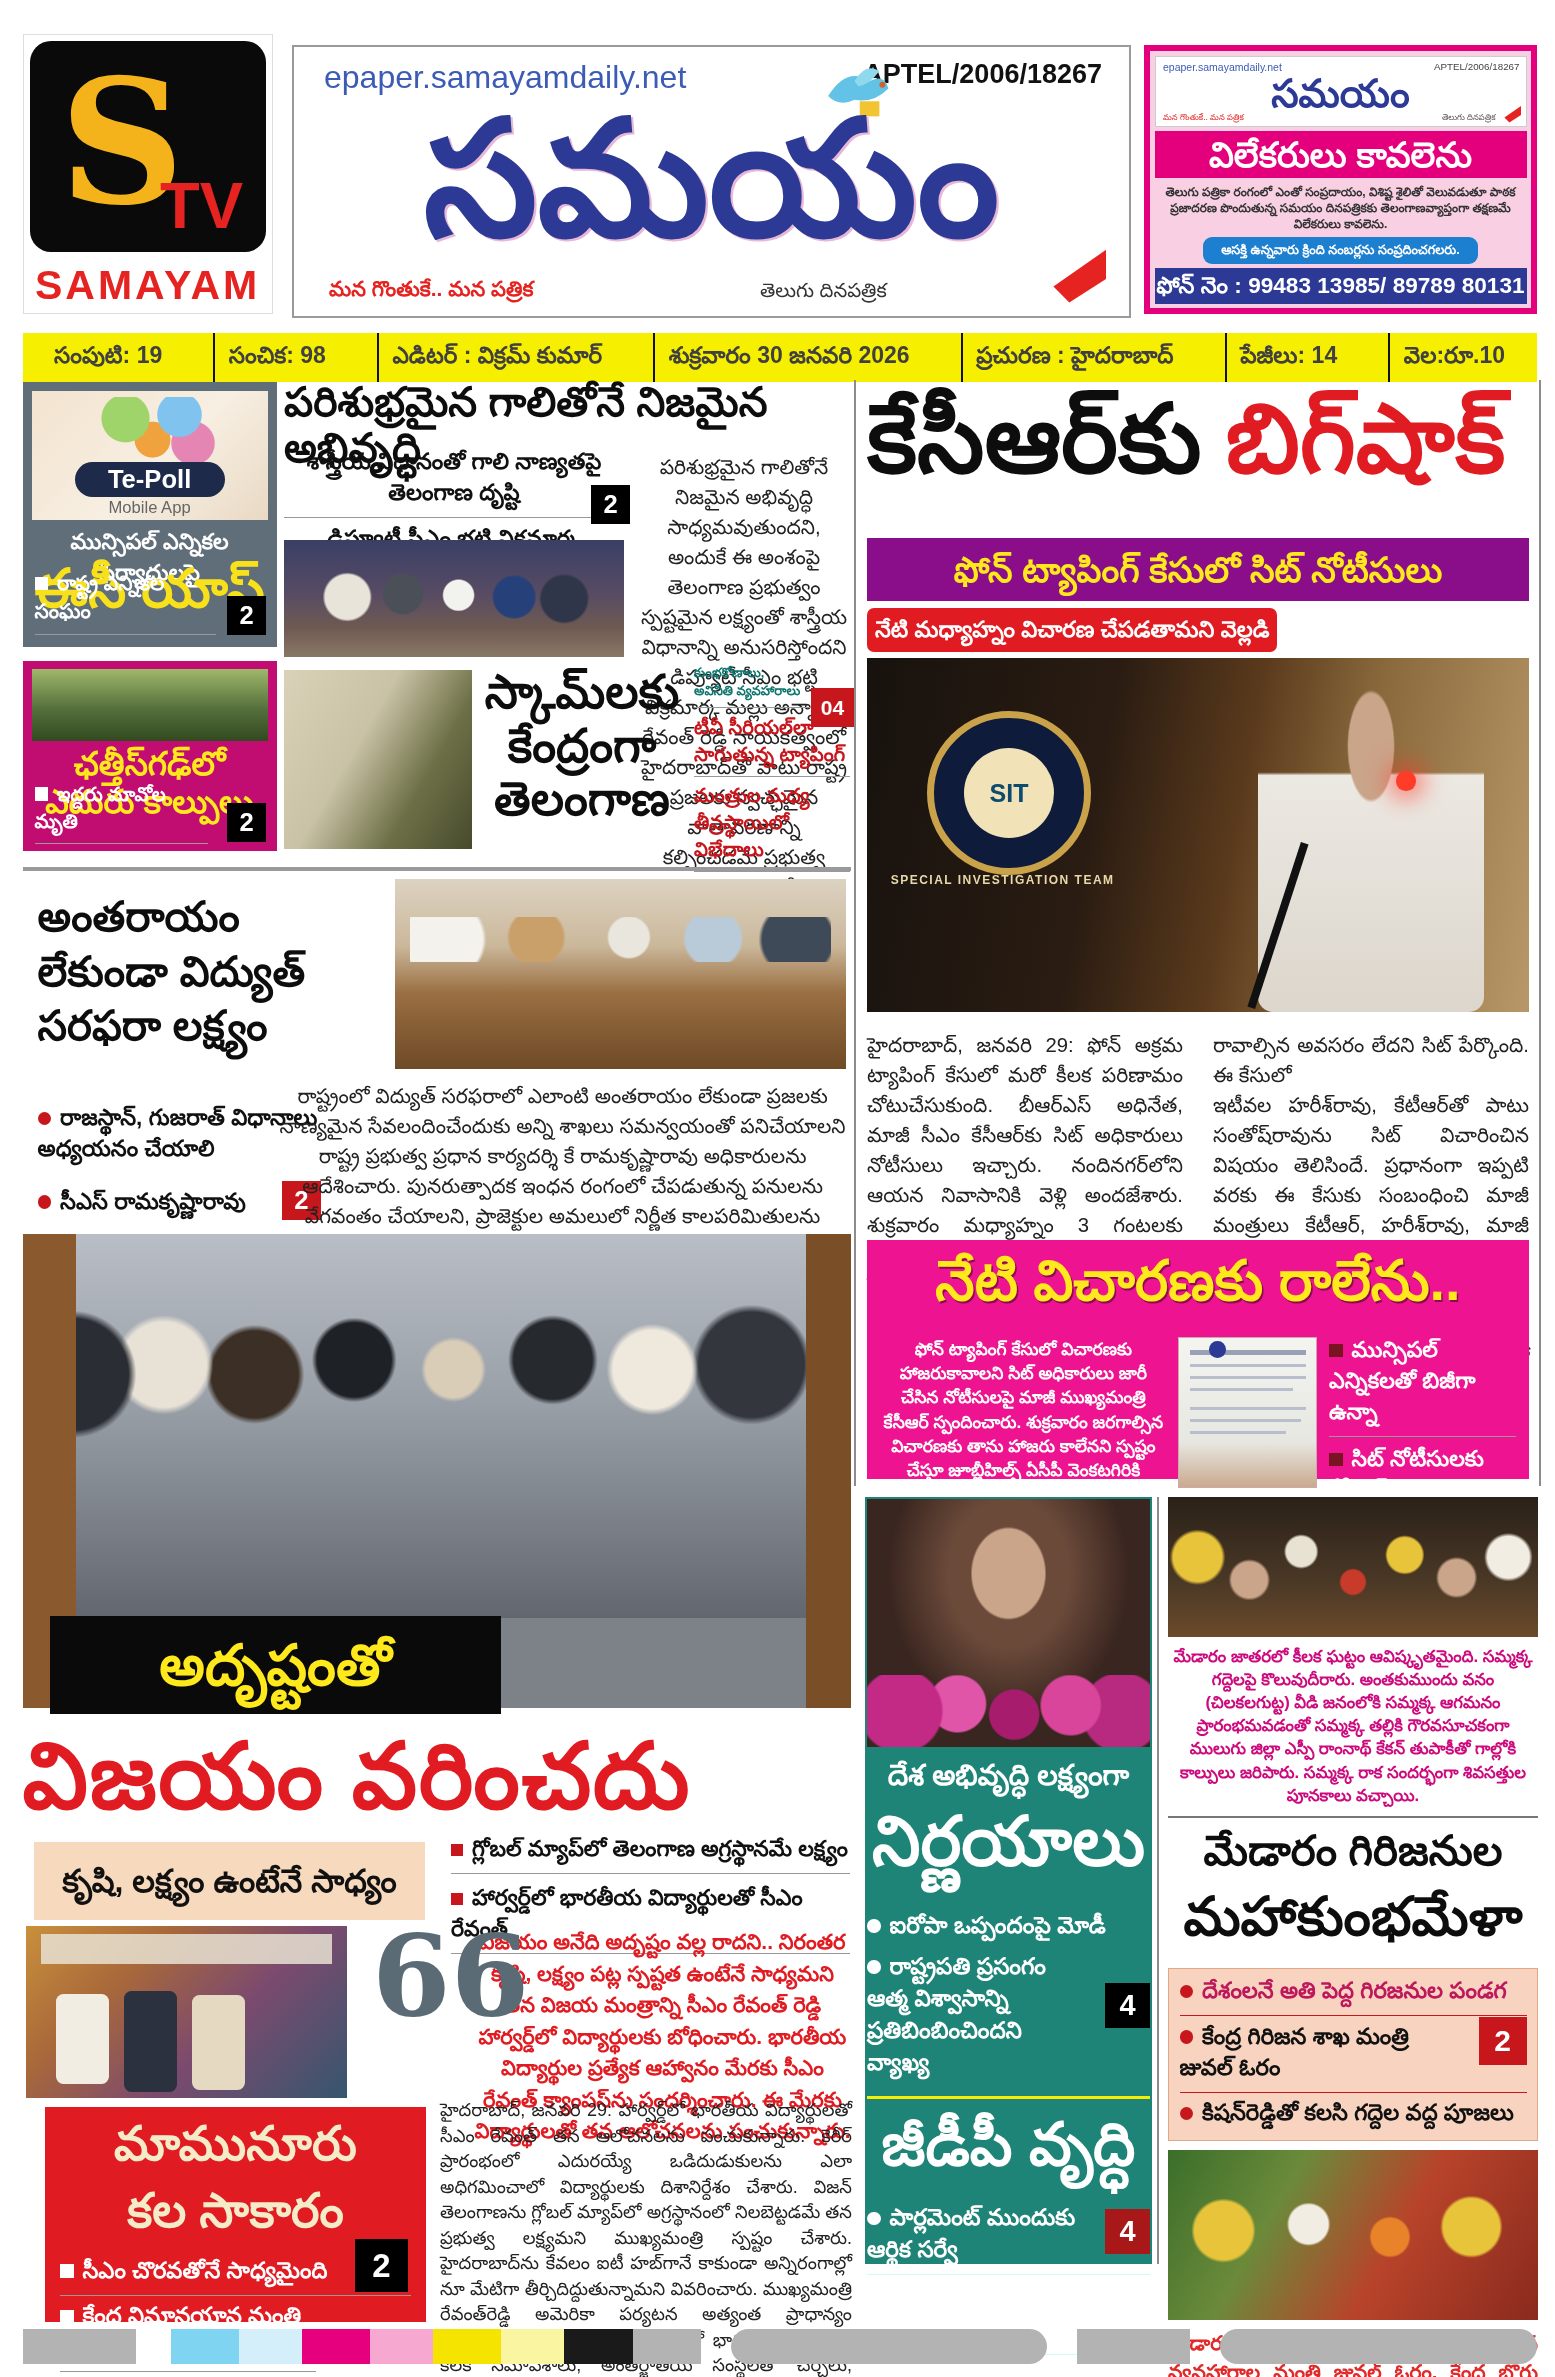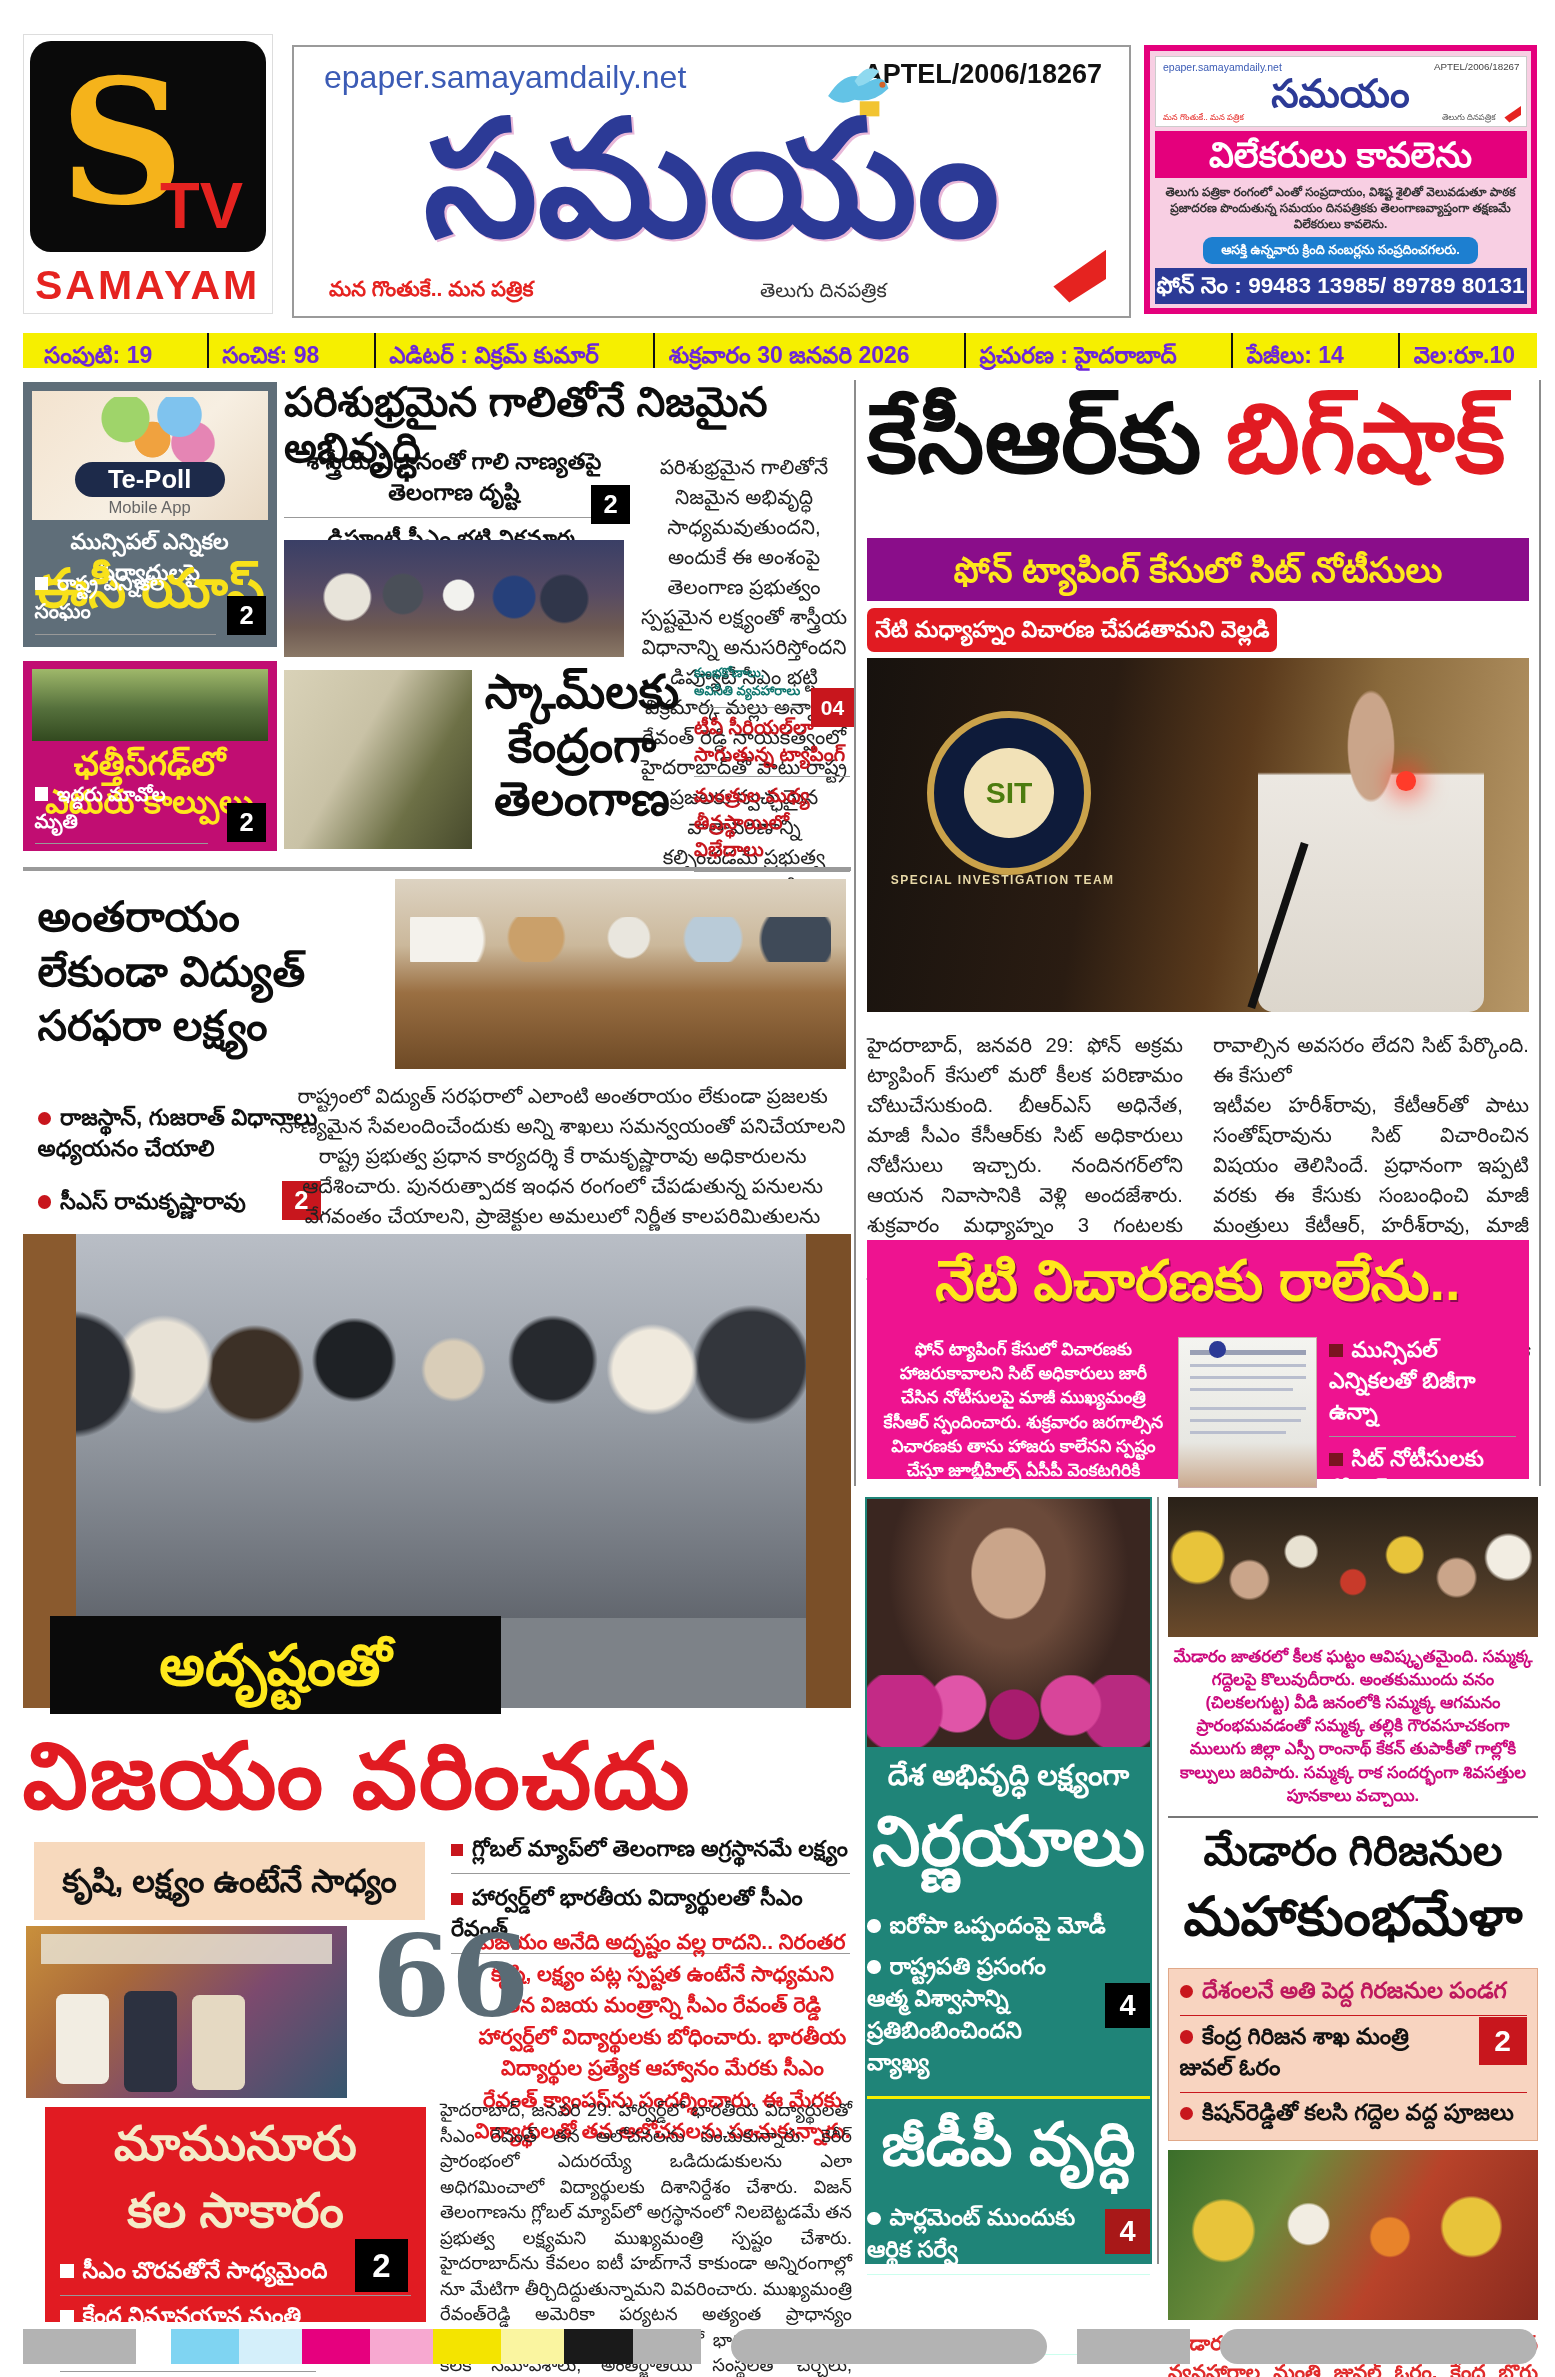--- a/index.html
+++ b/index.html
@@ -63,21 +63,21 @@
       <div class="abs" style="right:30px;bottom:1.5px;font-size:8.3px;color:#555;">తెలుగు దినపత్రిక</div>
       <div class="abs" style="right:4.5px;bottom:3px;width:16.6px;height:16.6px;background:#e52320;clip-path:polygon(100% 0,100% 55%,30% 100%,0 70%);"></div>
     </div>
     <div class="b" style="background:#e4007c;color:#fff;text-align:center;font-size:35px;line-height:47px;margin:0 4.5px;">విలేకరులు కావలెను</div>
     <div class="b" style="font-size:12px;line-height:1.35;color:#333;text-align:center;padding:6px 10.5px 3px 10.5px;">తెలుగు పత్రికా రంగంలో ఎంతో సంప్రదాయం, విశిష్ట శైలితో వెలువడుతూ పాఠక ప్రజాదరణ పొందుతున్న సమయం దినపత్రికకు తెలంగాణవ్యాప్తంగా తక్షణమే విలేకరులు కావలెను.</div>
     <div class="b" style="background:#1d7fd0;color:#fff;font-size:12.8px;text-align:center;border-radius:9px;margin:1.5px 53px;padding:4.5px 3px;">ఆసక్తి ఉన్నవారు క్రింది నంబర్లను సంప్రదించగలరు.</div>
     <div class="b" style="font-size:11.3px;line-height:1.3;color:#4a2a3a;text-align:center;padding:4.5px 9px 1.5px 9px;">జిల్లా వార్తల ఇన్‌చార్జిలు, నియోజకవర్గాల వారీగా ఆర్గనైజర్లు, మండలాల వారీగా విలేకరులుగా పనిచేయగలరు. సమయములు, వేతనాలు ప్రతిభను బట్టి ఉండును.</div>
     <div class="b" style="position:absolute;left:4.5px;right:4.5px;bottom:4.5px;background:#2c3a96;color:#fff;text-align:center;font-size:22.6px;line-height:36px;">ఫోన్ నెం : 99483 13985/ 89789 80131</div>
   </div>
 
-  <div class="abs b seplist" style="left:22.6px;top:333px;width:1514px;height:35px;background:#f6ef00;color:#6d28d9;font-size:23px;line-height:45px;display:flex;justify-content:space-between;padding:0 8px;box-sizing:border-box;">
+  <div class="abs b seplist" style="left:22.6px;top:333px;width:1514px;height:49px;background:#f6ef00;color:#404040;font-size:23px;line-height:45px;display:flex;justify-content:space-between;padding:0 18px;box-sizing:border-box;">
     <span>సంపుటి: 19</span>
     <span>సంచిక: 98</span>
     <span>ఎడిటర్ : విక్రమ్ కుమార్</span>
     <span>శుక్రవారం 30 జనవరి 2026</span>
     <span>ప్రచురణ : హైదరాబాద్</span>
     <span>పేజీలు: 14</span>
     <span>వెల:రూ.10</span>
   </div>
 
   <div class="abs" style="left:22.6px;top:382px;width:254px;height:265px;background:#5f6e79;">
@@ -170,21 +170,21 @@
       <span class="b" style="font-size:96px;color:#0d0d0d;">కేసీఆర్‌కు</span>
       <span class="b" style="font-size:96px;color:#e11b22;margin-left:21px;">బిగ్‌షాక్</span>
     </div>
     <div class="b" style="margin-top:19.6px;background:#8a0d8a;color:#ffe81c;font-size:35px;text-align:center;line-height:63px;height:63px;">ఫోన్ ట్యాపింగ్ కేసులో సిట్ నోటీసులు</div>
     <div class="b" style="width:62%;background:#e11b22;color:#fff;font-size:22.6px;text-align:center;line-height:44px;height:44px;margin-top:7.5px;border-radius:7px;">నేటి మధ్యాహ్నం విచారణ చేపడతామని వెల్లడి</div>
     <div style="position:relative;width:100%;height:354px;margin-top:6px;background:
          linear-gradient(100deg,#17120e 0%,#2a1c12 35%,#5a3a1c 55%,#8a6a3c 72%,#b89868 100%);overflow:hidden;">
 
       <div class="abs" style="left:60px;top:53px;width:150px;height:150px;border-radius:50%;background:#0e1b3a;border:7.5px solid #caa24a;display:flex;align-items:center;justify-content:center;">
         <div style="width:90px;height:90px;border-radius:50%;background:#f2e2b8;display:flex;align-items:center;justify-content:center;">
-          <span class="b" style="color:#4d7c0f;font-size:30px;">SIT</span>
+          <span class="b" style="color:#0c4a6e;font-size:25px;">SIT</span>
         </div>
       </div>
       <div class="abs b" style="left:22.6px;top:215px;width:226px;text-align:center;color:#e8d9a8;font-size:12px;letter-spacing:1.5px;">SPECIAL INVESTIGATION TEAM</div>
 
       <div class="abs" style="right:45px;top:30px;width:226px;height:324px;background:
         radial-gradient(ellipse at 50% 18%,#caa58a 0 14%,transparent 15%),
         linear-gradient(180deg,transparent 26%,#ece8e2 27%,#dcd6cc 100%);border-radius:15px;"></div>
       <div class="abs" style="right:248px;top:181px;width:7.5px;height:173px;background:#111;transform:rotate(18deg);"></div>
       <div class="abs" style="right:113px;top:113px;width:19.6px;height:19.6px;border-radius:50%;background:#ff3b2a;box-shadow:0 0 22.6px 9px #ff3b2a88;"></div>
     </div>

